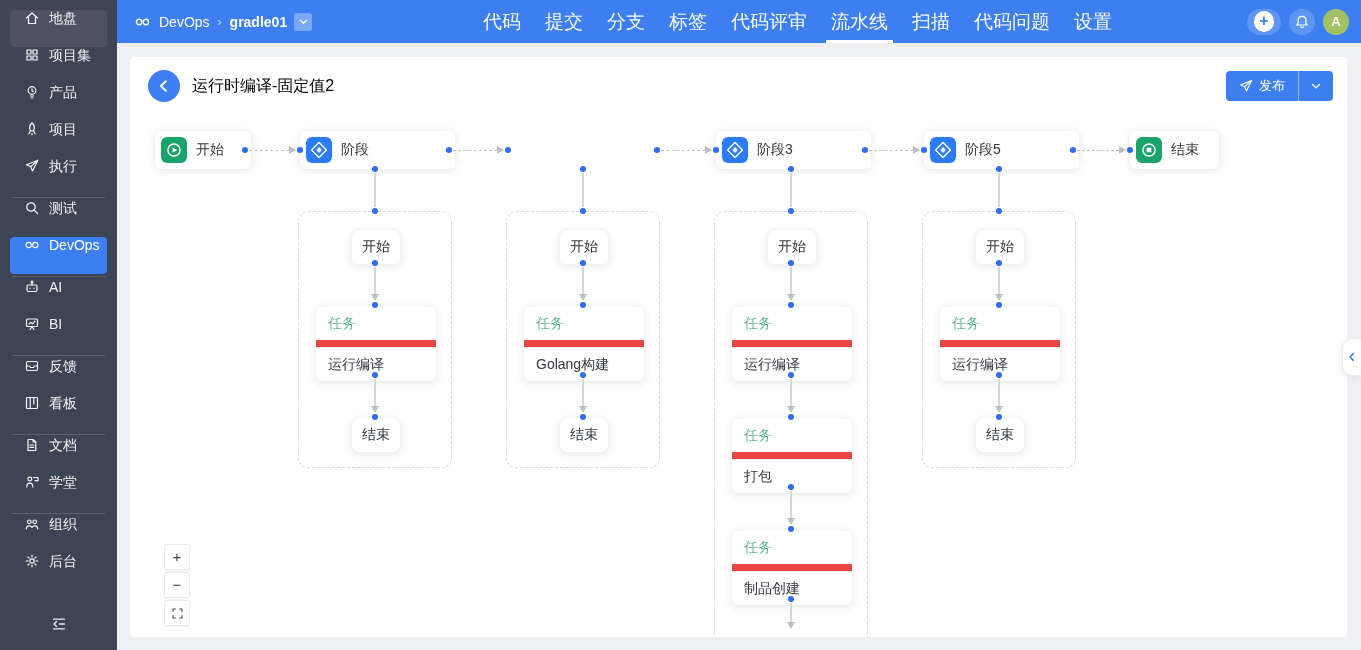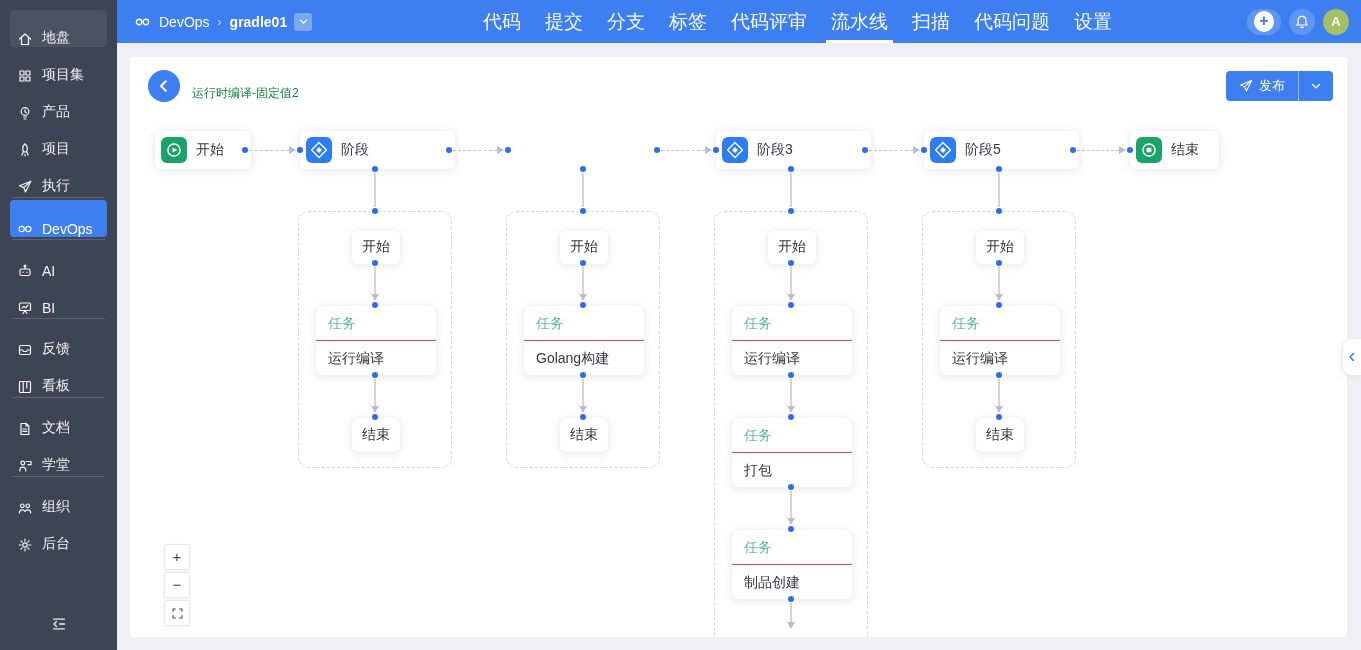--- a/index.html
+++ b/index.html
@@ -1,21 +1,21 @@
 <!DOCTYPE html>
 <html><head>
 <meta charset="utf-8">
 <style>
   html,body{margin:0;padding:0}
   body{width:1361px;height:650px;position:relative;overflow:hidden;background:#eef0f4;
        font-family:"Liberation Sans","DejaVu Sans",sans-serif;-webkit-font-smoothing:antialiased}
   
   #sidebar{position:absolute;left:0;top:0;width:117px;height:650px;background:#3d4454;z-index:5}
   #side-list{padding-top:10px}
-  .side-item{display:flex;align-items:flex-end;height:37px;margin:0 10px;padding-left:7px;border-radius:4px;
+  .side-item{display:flex;align-items:flex-start;height:37px;margin:0 10px;padding-left:14px;border-radius:4px;
              color:rgba(255,255,255,.93);font-size:14px;cursor:pointer;white-space:nowrap}
   .side-item.hl{background:rgba(255,255,255,.08)}
   .side-item.active{background:#3d7ff1;color:#fff}
   .side-item .icn{width:16px;height:16px;margin-right:9px;flex:0 0 16px;display:flex;align-items:center;justify-content:center;opacity:.95}
   .side-item .icn svg{width:16px;height:16px}
   .side-div{height:1px;background:rgba(255,255,255,.16);margin:2px 12px}
   #side-collapse{position:absolute;bottom:14px;left:0;width:117px;display:flex;justify-content:center;cursor:pointer;opacity:.9}
   
   #topbar{position:absolute;left:117px;top:0;width:1244px;height:43px;background:#3d7ff1;z-index:4}
   #crumb{position:absolute;left:16px;top:0;height:43px;display:flex;align-items:center;gap:7px;color:#fff;font-size:14px}
@@ -31,21 +31,21 @@
   .halo{width:34px;height:26px;border-radius:13px;background:rgba(255,255,255,.18);display:flex;align-items:center;justify-content:center;cursor:pointer}
   .plus-circle{width:20px;height:20px;border-radius:50%;background:#fff;color:#3d7ff1;font-size:16px;font-weight:700;
                display:flex;align-items:center;justify-content:center;line-height:0;padding-bottom:1px}
   #avatar{width:26px;height:26px;border-radius:50%;background:#a4c064;color:#fff;font-size:13px;font-weight:700;
           display:flex;align-items:center;justify-content:center;cursor:pointer}
   
   #canvas{position:absolute;left:130px;top:57px;width:1217px;height:580px;background:#fff;border-radius:4px;
           overflow:hidden;z-index:2}
   #back-btn{position:absolute;left:18px;top:13px;width:32px;height:32px;border-radius:50%;background:#3d7ff1;
             display:flex;align-items:center;justify-content:center;cursor:pointer}
-  #page-title{position:absolute;left:62px;top:20px;height:32px;line-height:32px;font-size:12px;color:#15803d}
+  #page-title{position:absolute;left:62px;top:13px;height:32px;line-height:32px;font-size:16px;color:#000000}
   #pub{position:absolute;right:14px;top:14px;height:30px;display:flex;background:#3d7ff1;border-radius:4px;color:#fff}
   #pub-main{display:flex;align-items:center;gap:6px;padding:0 13px;font-size:13px;cursor:pointer}
   #pub-dd{width:34px;display:flex;align-items:center;justify-content:center;border-left:1px solid rgba(255,255,255,.45);cursor:pointer}
   #flow{position:absolute;left:0;top:0;width:1217px;height:580px}
   
   .m-node{position:absolute;top:74px;height:38px;background:#fff;border-radius:6px;
           box-shadow:0 1px 8px rgba(23,35,61,.13);display:flex;align-items:center;padding-left:6px;cursor:pointer}
   .n-ico{width:26px;height:26px;border-radius:6px;display:flex;align-items:center;justify-content:center;flex:0 0 26px}
   .n-ico svg{width:22px;height:22px}
   .n-ico.green{background:#1ba46a}
@@ -55,21 +55,21 @@
   .hline{position:absolute;border-top:1px dashed #bfc4cb;height:0}
   .vline{position:absolute;border-left:2px solid #d2d5da;width:0}
   .arr-r{position:absolute;width:0;height:0;border-left:7px solid #b9bec7;border-top:4px solid transparent;border-bottom:4px solid transparent}
   .arr-d{position:absolute;width:0;height:0;border-top:7px solid #b9bec7;border-left:4px solid transparent;border-right:4px solid transparent}
   .sub-container{position:absolute;border:1px dashed #d3d6dc;border-radius:10px}
   .s-card{position:absolute;background:#fff;border:1px solid #f2f3f5;border-radius:8px;
           box-shadow:0 2px 8px rgba(23,35,61,.09);display:flex;align-items:center;justify-content:center;
           font-size:14px;color:#33373d;cursor:pointer}
   .t-card{position:absolute;background:#fff;border:1px solid #f2f3f5;border-radius:8px;
           box-shadow:0 2px 8px rgba(23,35,61,.09);cursor:pointer;overflow:hidden}
-  .t-tag{height:34px;line-height:34px;padding-left:12px;color:#63bd8b;font-size:14px;border-bottom:1px solid #ef4444}
+  .t-tag{height:34px;line-height:34px;padding-left:12px;color:#63bd8b;font-size:14px;border-bottom:7px solid #ef4444}
   .t-name{height:34px;line-height:34px;padding-left:12px;color:#33373d;font-size:14px}
   
   #zoom-box{position:absolute;left:34px;top:487px;width:26px}
   .z-btn{width:24px;height:24px;background:#fff;border:1px solid #e7e9ee;border-radius:2px;margin-bottom:2px;
          display:flex;align-items:center;justify-content:center;font-size:15px;color:#3f4654;cursor:pointer;
          box-shadow:0 1px 3px rgba(0,0,0,.06);line-height:0}
   
   #panel-handle{position:absolute;right:0;top:338px;width:18px;height:36px;background:#fff;border:1px solid #ebedf1;
                 border-right:none;border-radius:10px 0 0 10px;display:flex;align-items:center;justify-content:center;
                 box-shadow:-2px 2px 6px rgba(0,0,0,.05);cursor:pointer;z-index:6}
@@ -114,20 +114,29 @@
       </div>
       <div class="side-item">
         <span class="icn">
           <svg viewBox="0 0 16 16" fill="none" stroke="#fff" stroke-width="1.2" stroke-linecap="round" stroke-linejoin="round">
             <path d="M13.8 2.2 2.5 6.8l4.2 1.8L8.5 13l5.3-10.8zM6.7 8.6l7.1-6.4"></path>
           </svg>
         </span>
         <span>执行</span>
       </div>
       <div class="side-div"></div>
+      <div class="side-item">
+        <span class="icn">
+          <svg viewBox="0 0 16 16" fill="none" stroke="#fff" stroke-width="1.2" stroke-linecap="round" stroke-linejoin="round">
+            <circle cx="7" cy="7" r="4.2"></circle>
+            <path d="M10.2 10.2 13.5 13.5"></path>
+          </svg>
+        </span>
+        <span>测试</span>
+      </div>
       <div class="side-item active">
         <span class="icn">
           <svg viewBox="0 0 16 16" fill="none" stroke="#fff" stroke-width="1.2" stroke-linecap="round" stroke-linejoin="round">
             <circle cx="4.7" cy="8" r="2.6"></circle>
             <circle cx="11.3" cy="8" r="2.6"></circle>
           </svg>
         </span>
         <span>DevOps</span>
       </div>
       <div class="side-div"></div>

